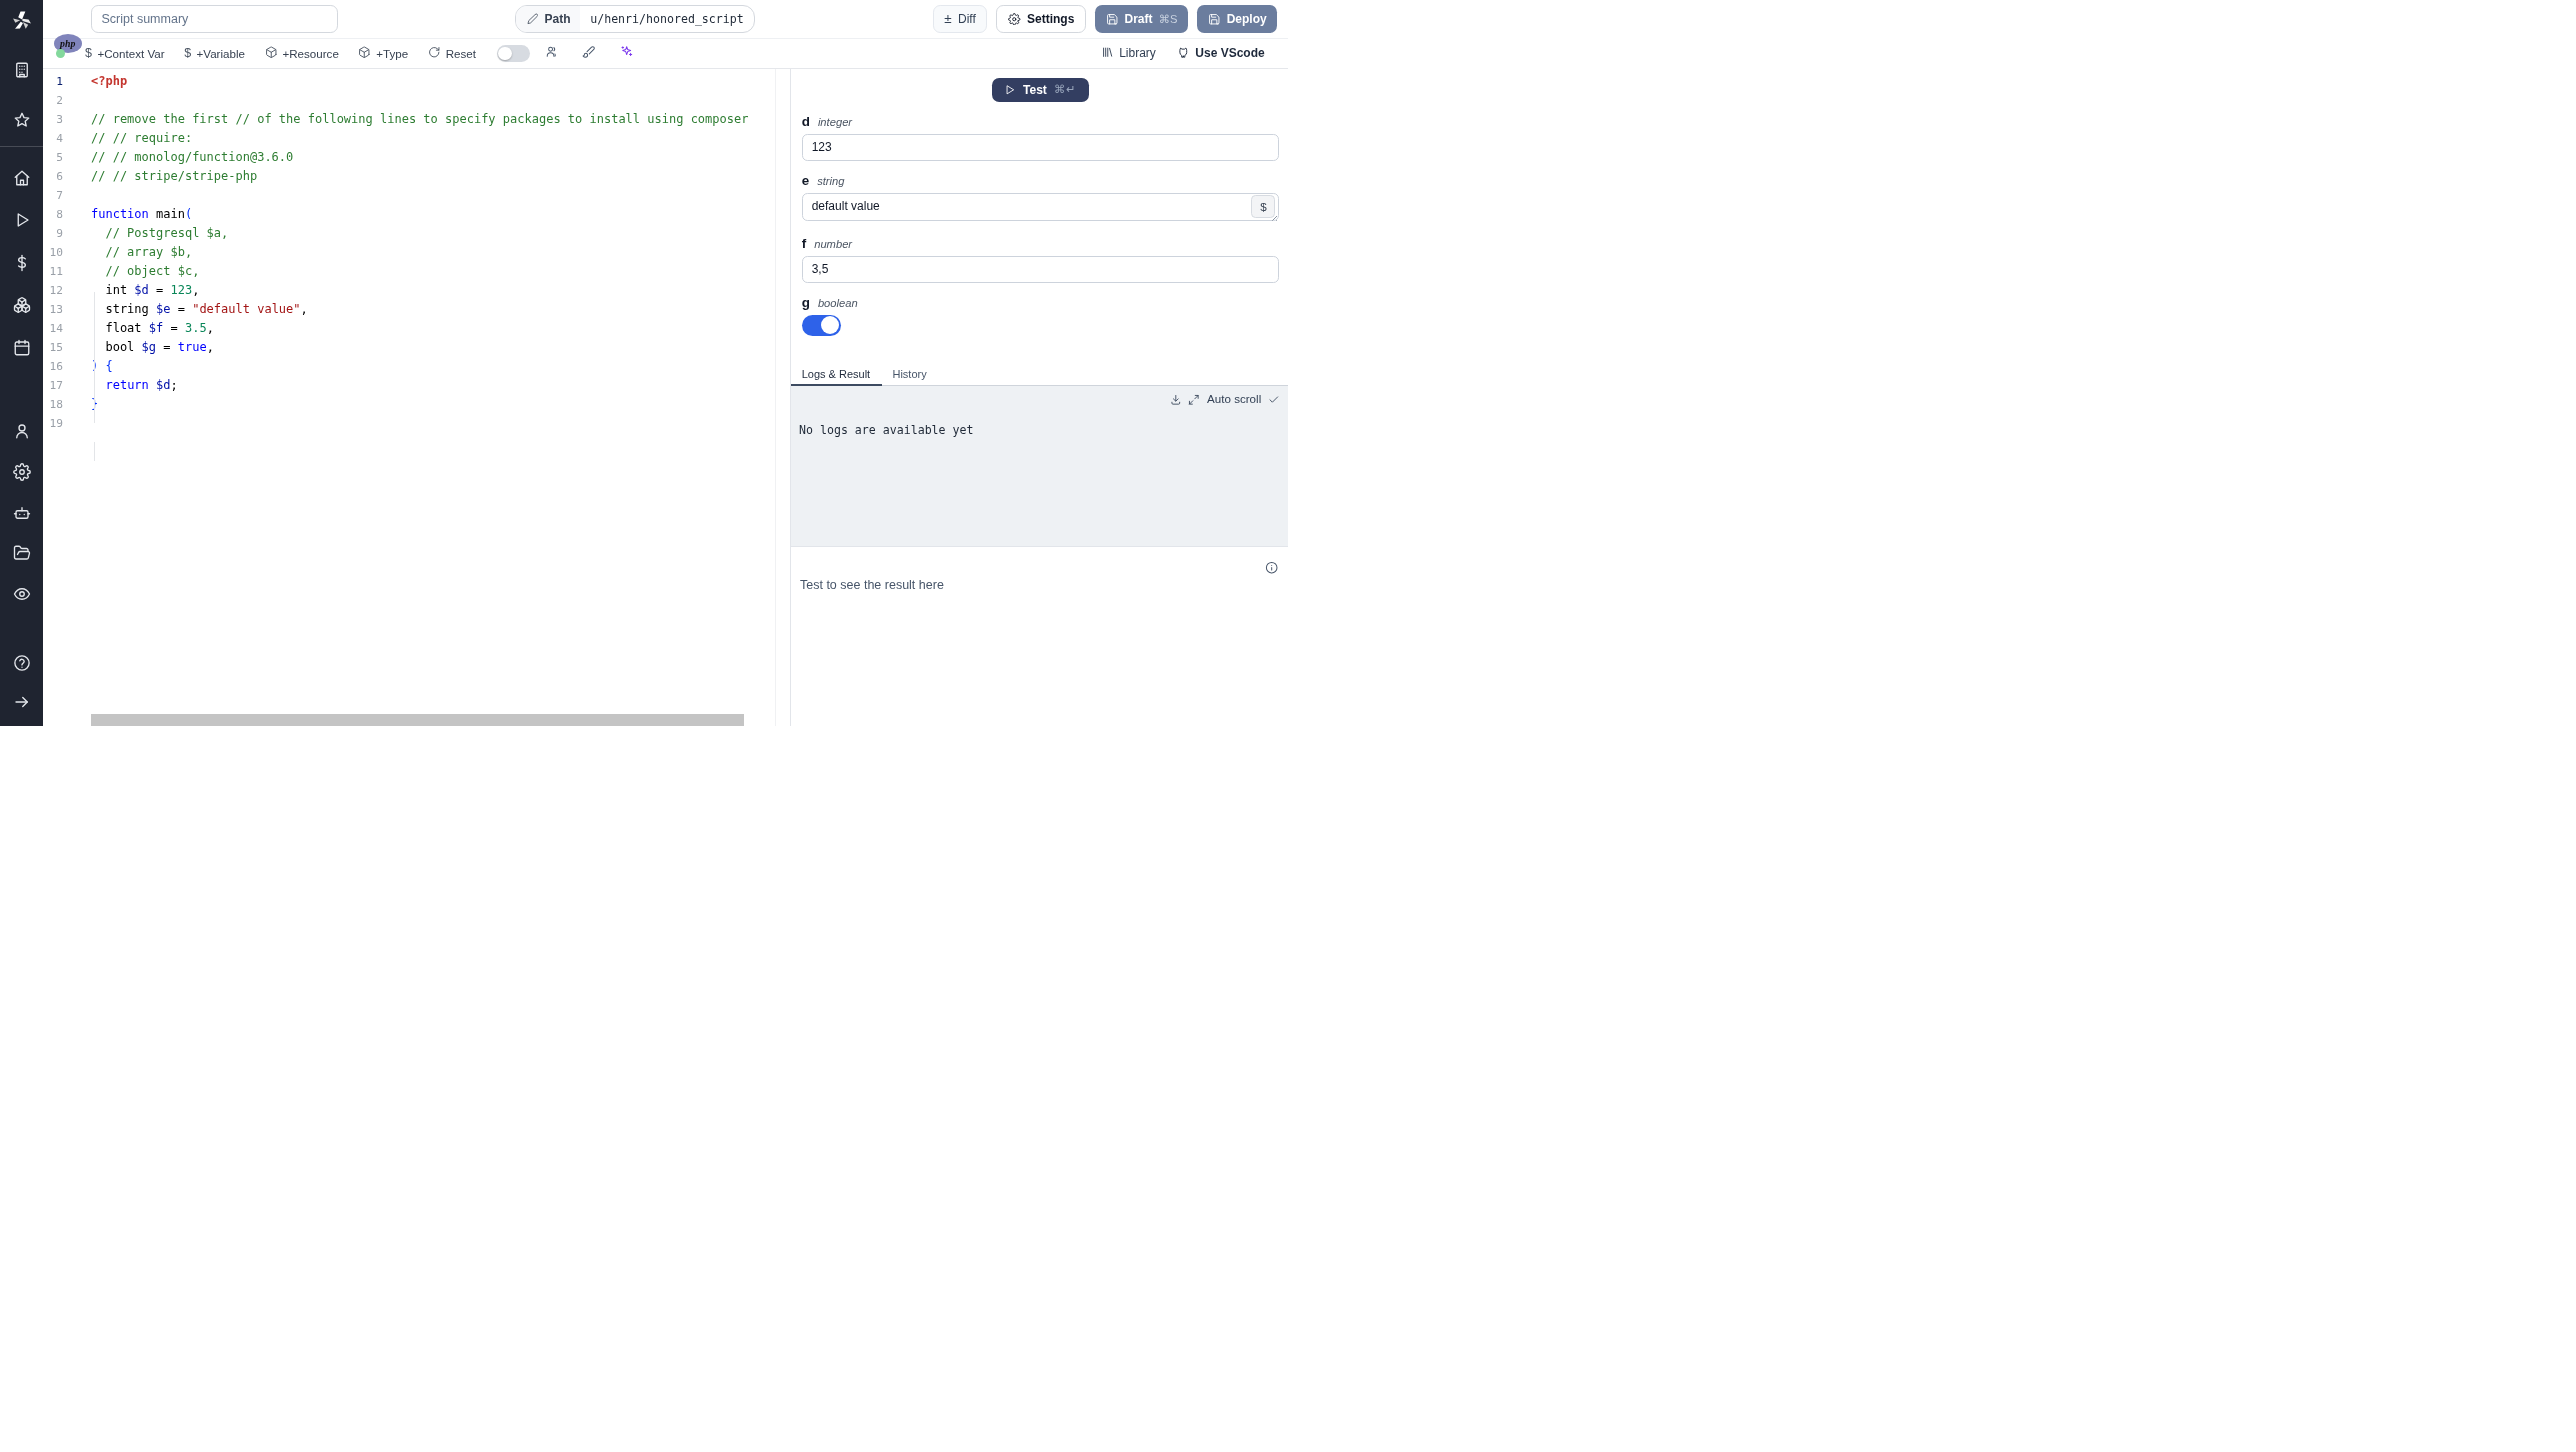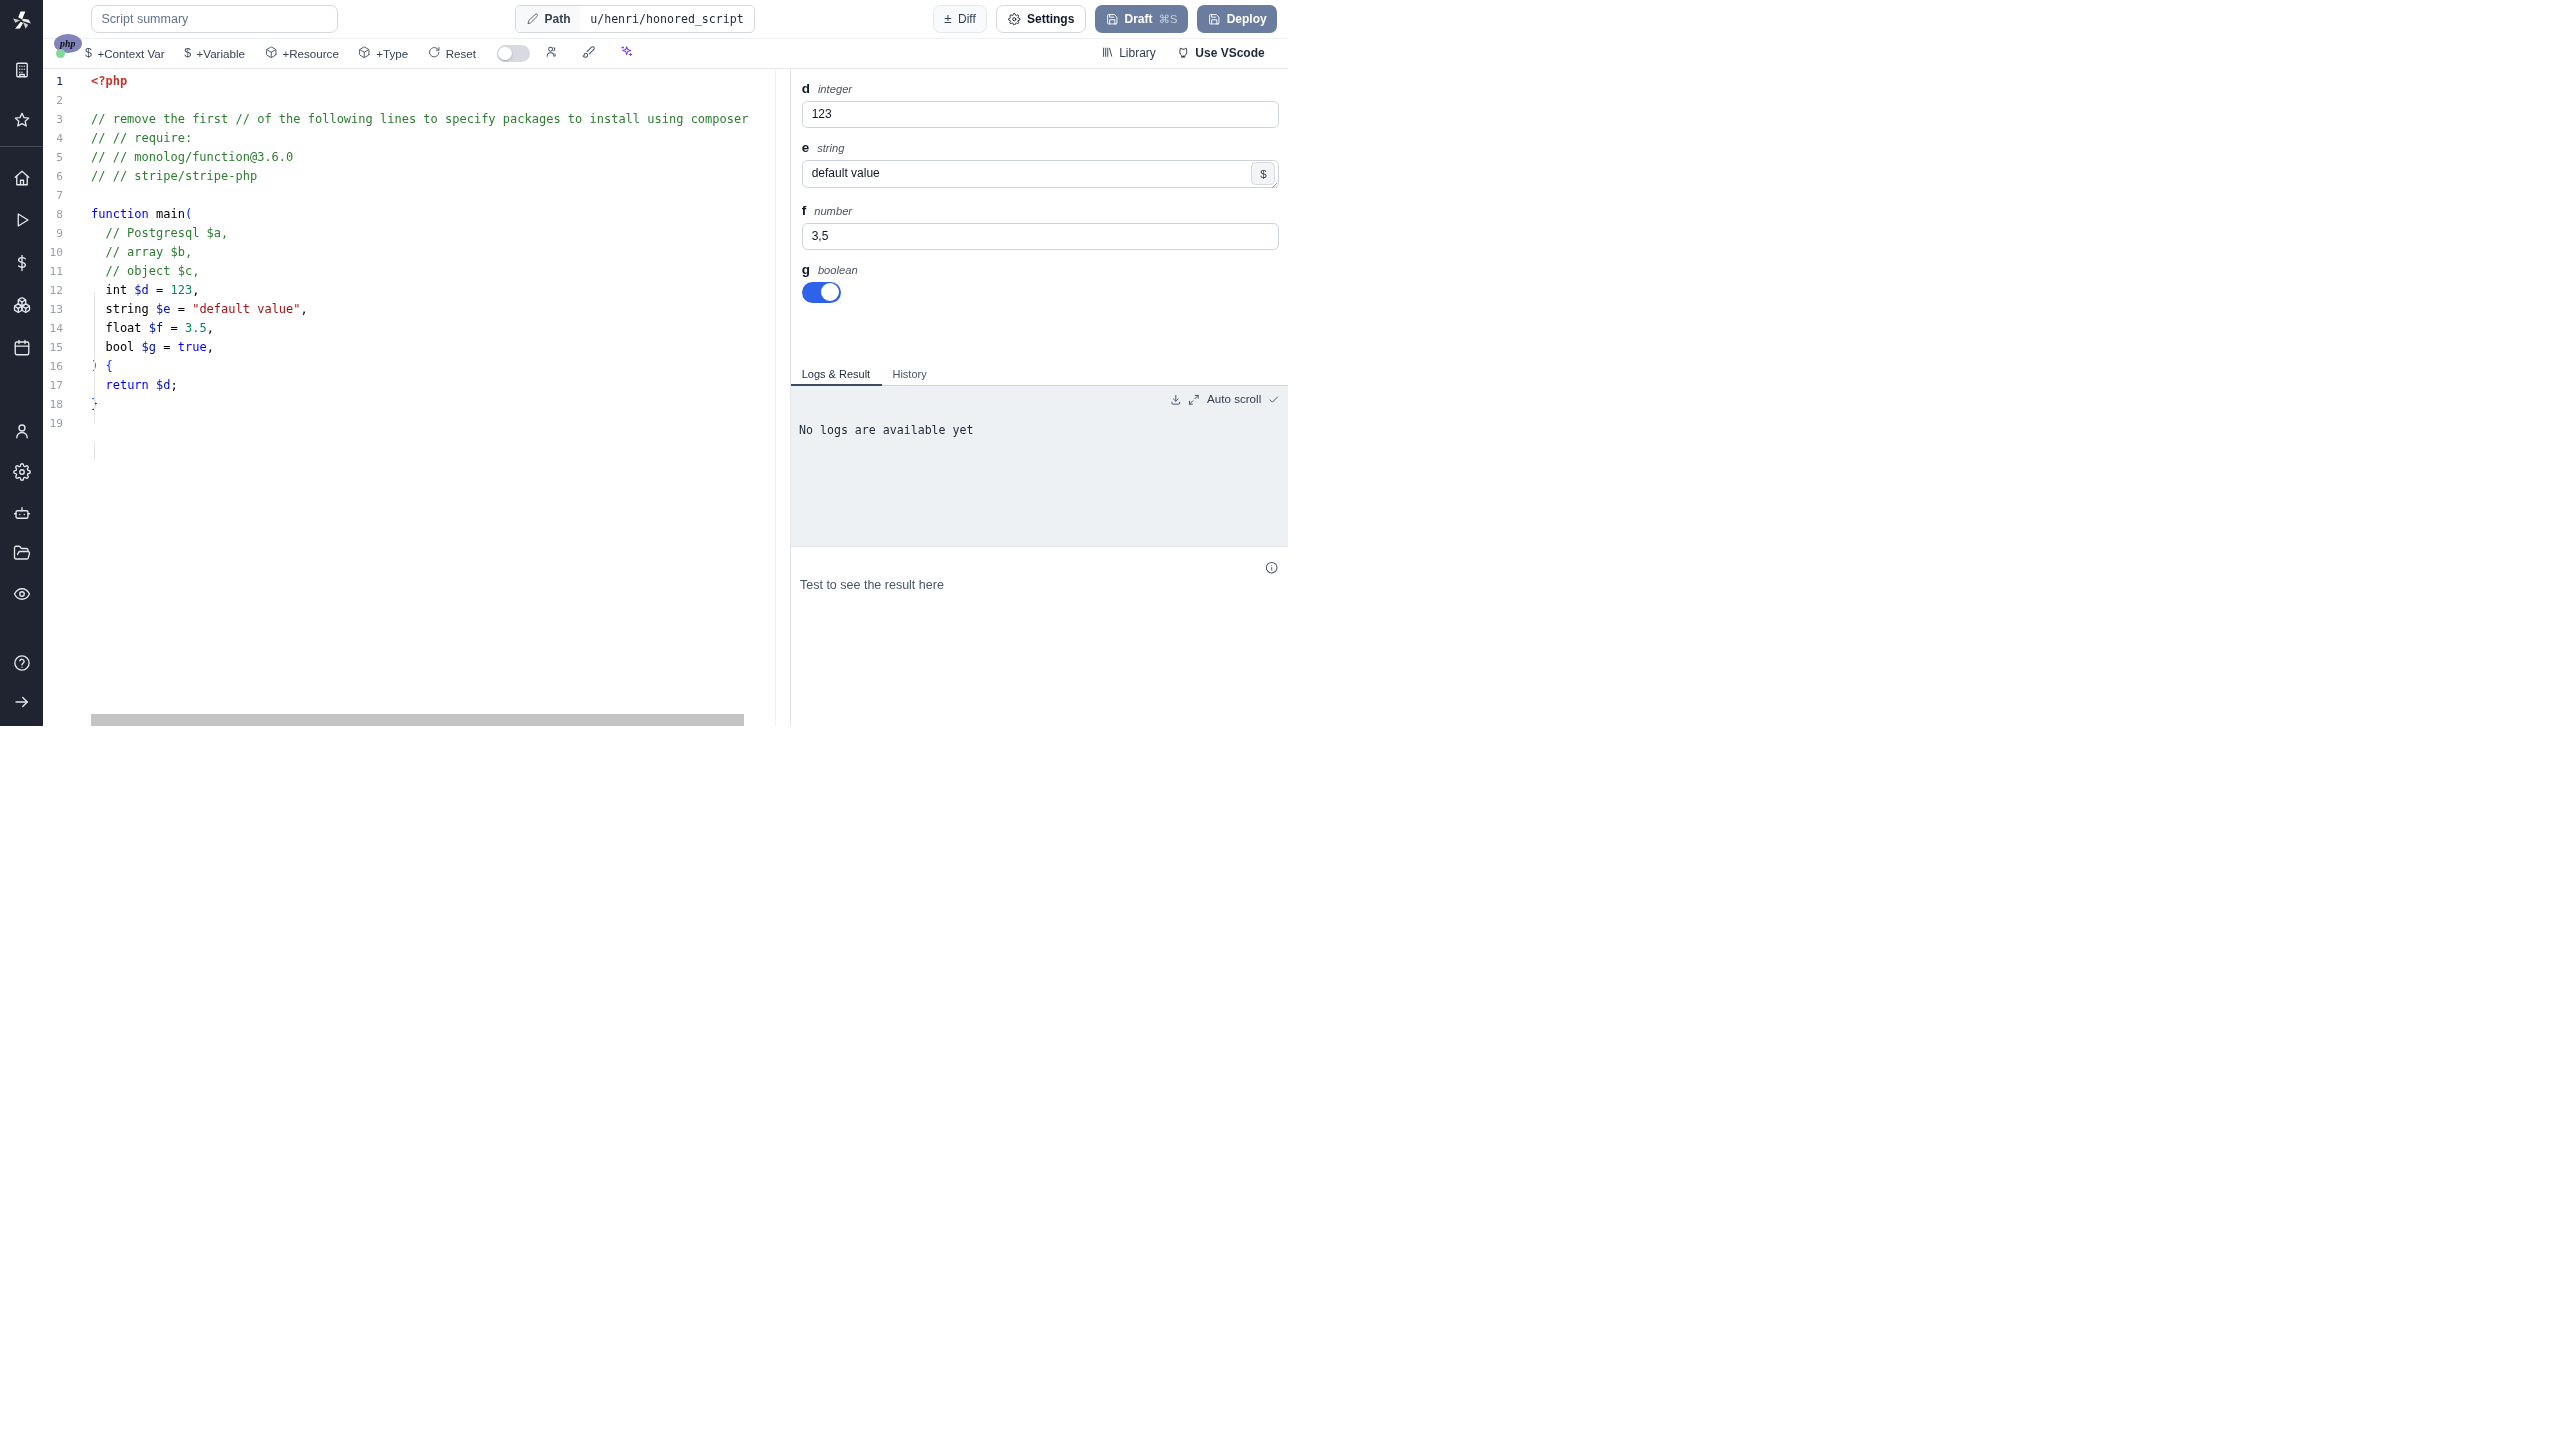--- a/index.html
+++ b/index.html
@@ -20,21 +20,21 @@
 
   
   .maincol { flex:1; display:flex; flex-direction:column; min-width:0; }
 
   
   .header { height:39px; display:flex; align-items:center; padding:0 10.7px; gap:9px; border-bottom:0.9px solid #eef0f3; flex:none; }
   .lang-badge { width:28px; height:19px; border-radius:50%; background:var(--php); color:#111;
     display:grid; place-items:center; font-family:"Liberation Serif",serif; font-style:italic; font-weight:bold; font-size:9.8px; flex:none;margin-top:48px; }
   .summary-input { width:247px; height:28px; border:0.9px solid #d4d8de; border-radius:7.2px; padding:0 9.8px; font-size:12.5px; color:#374151; outline:none; }
   .summary-input::placeholder { color:#64748b; }
-  .path-box { height:28px; display:flex; align-items:center; border:0.9px solid #d4d8de; border-radius:5px; overflow:hidden; cursor:pointer; }
+  .path-box { height:28px; display:flex; align-items:center; border:0.9px solid #d4d8de; border-radius:12px; overflow:hidden; cursor:pointer; }
   .path-label { display:flex; align-items:center; gap:6.3px; background:#f8f9fb; height:100%; padding:0 9px 0 10.7px; font-size:12px; font-weight:700; color:#374151; }
   .path-label svg { width:11.6px; height:11.6px; color:#4b5563; }
   .path-value { padding:0 10.7px; font-family:"DejaVu Sans Mono",monospace; font-size:11.6px; color:#1f2937; }
   .hbtn { height:28px; display:inline-flex; align-items:center; gap:6.3px; border-radius:7.2px; font-size:12px; cursor:pointer; padding:0 10.7px; border:0.9px solid transparent; }
   .hbtn svg { width:12.5px; height:12.5px; }
   .btn-diff { background:#f8fafc; border-color:#e4e8ee; color:#334155; font-weight:500; }
   .btn-diff .pm { font-size:13.4px; font-weight:400; line-height:1; }
   .btn-settings { background:#fff; border-color:#d4d8de; color:#111827; font-weight:600; }
   .btn-slate { background:var(--slate); color:#fff; font-weight:700; border:none; }
   .btn-slate kbd { font-family:"Liberation Sans",sans-serif; font-weight:400; color:#c9d2e0; font-size:11.2px; }
@@ -371,20 +371,29 @@
           <div class="code-line"><span class="lnum">18</span><span class="lcode"><span class="seg-bracket">}</span></span></div>
           <div class="code-line"><span class="lnum">19</span><span class="lcode"></span></div>
           <div class="indent-guide" style="top:223px; height:131px;"></div>
         <div class="indent-guide" style="top:373px; height:19px;"></div>
         <div class="hscroll"></div>
         <div class="editor-edge"></div>
       </div>
 
       <div class="panel">
         <div class="params">
+          <div class="test-row">
+            <button class="test-btn">
+              <svg class="ic" viewBox="0 0 24 24">
+                  <path d="M7 4l13 8-13 8z"></path>
+                </svg>
+              <span>Test</span>
+              <kbd>⌘↵</kbd>
+            </button>
+          </div>
           <div id="fields"><div class="f-label">
                 <span class="f-name">d</span>
                 <span class="f-type">integer</span>
               </div><input class="f-input" value="123" style=""><div class="f-label">
                 <span class="f-name">e</span>
                 <span class="f-type">string</span>
               </div><div class="ta-wrap"><textarea class="f-textarea" style="">default value</textarea><span class="dollar-btn">$</span><span class="grip"></span></div><div class="f-label">
                 <span class="f-name">f</span>
                 <span class="f-type">number</span>
               </div><input class="f-input" value="3,5" style=""><div class="f-label">

